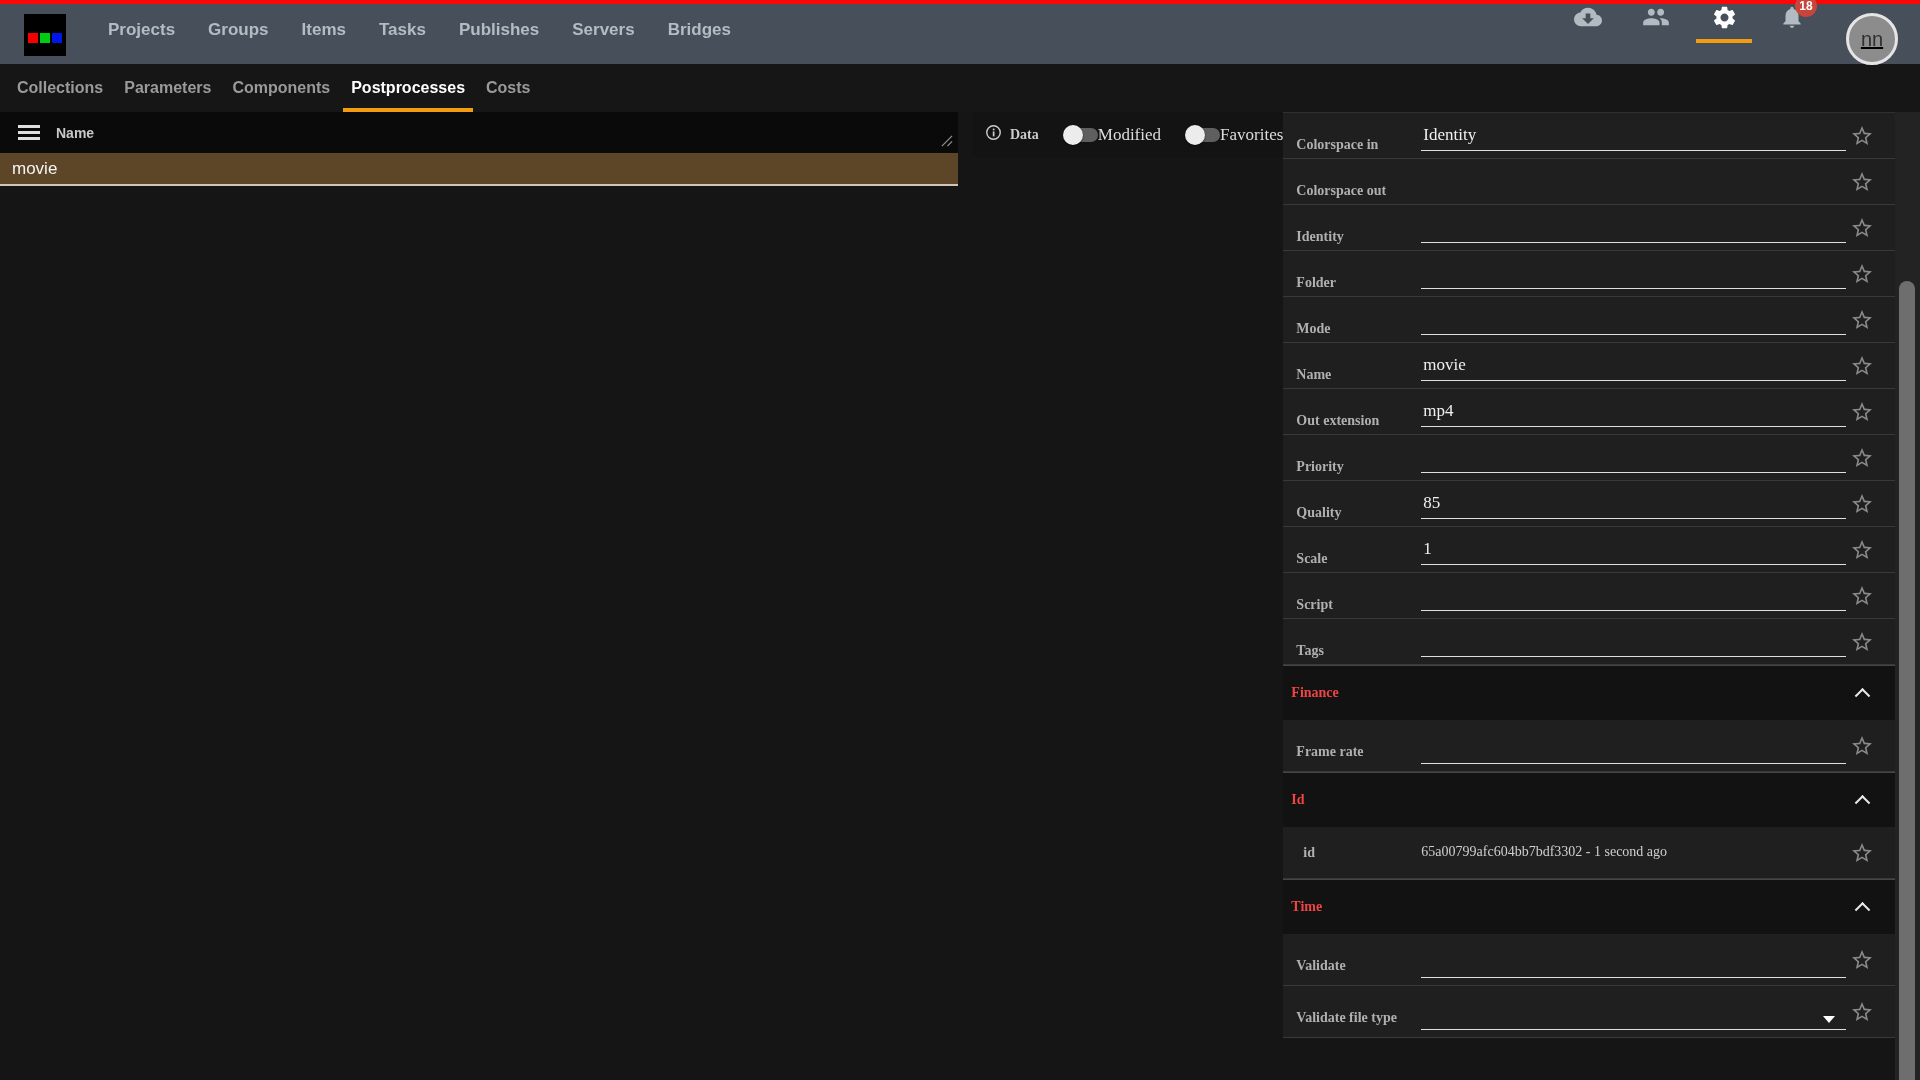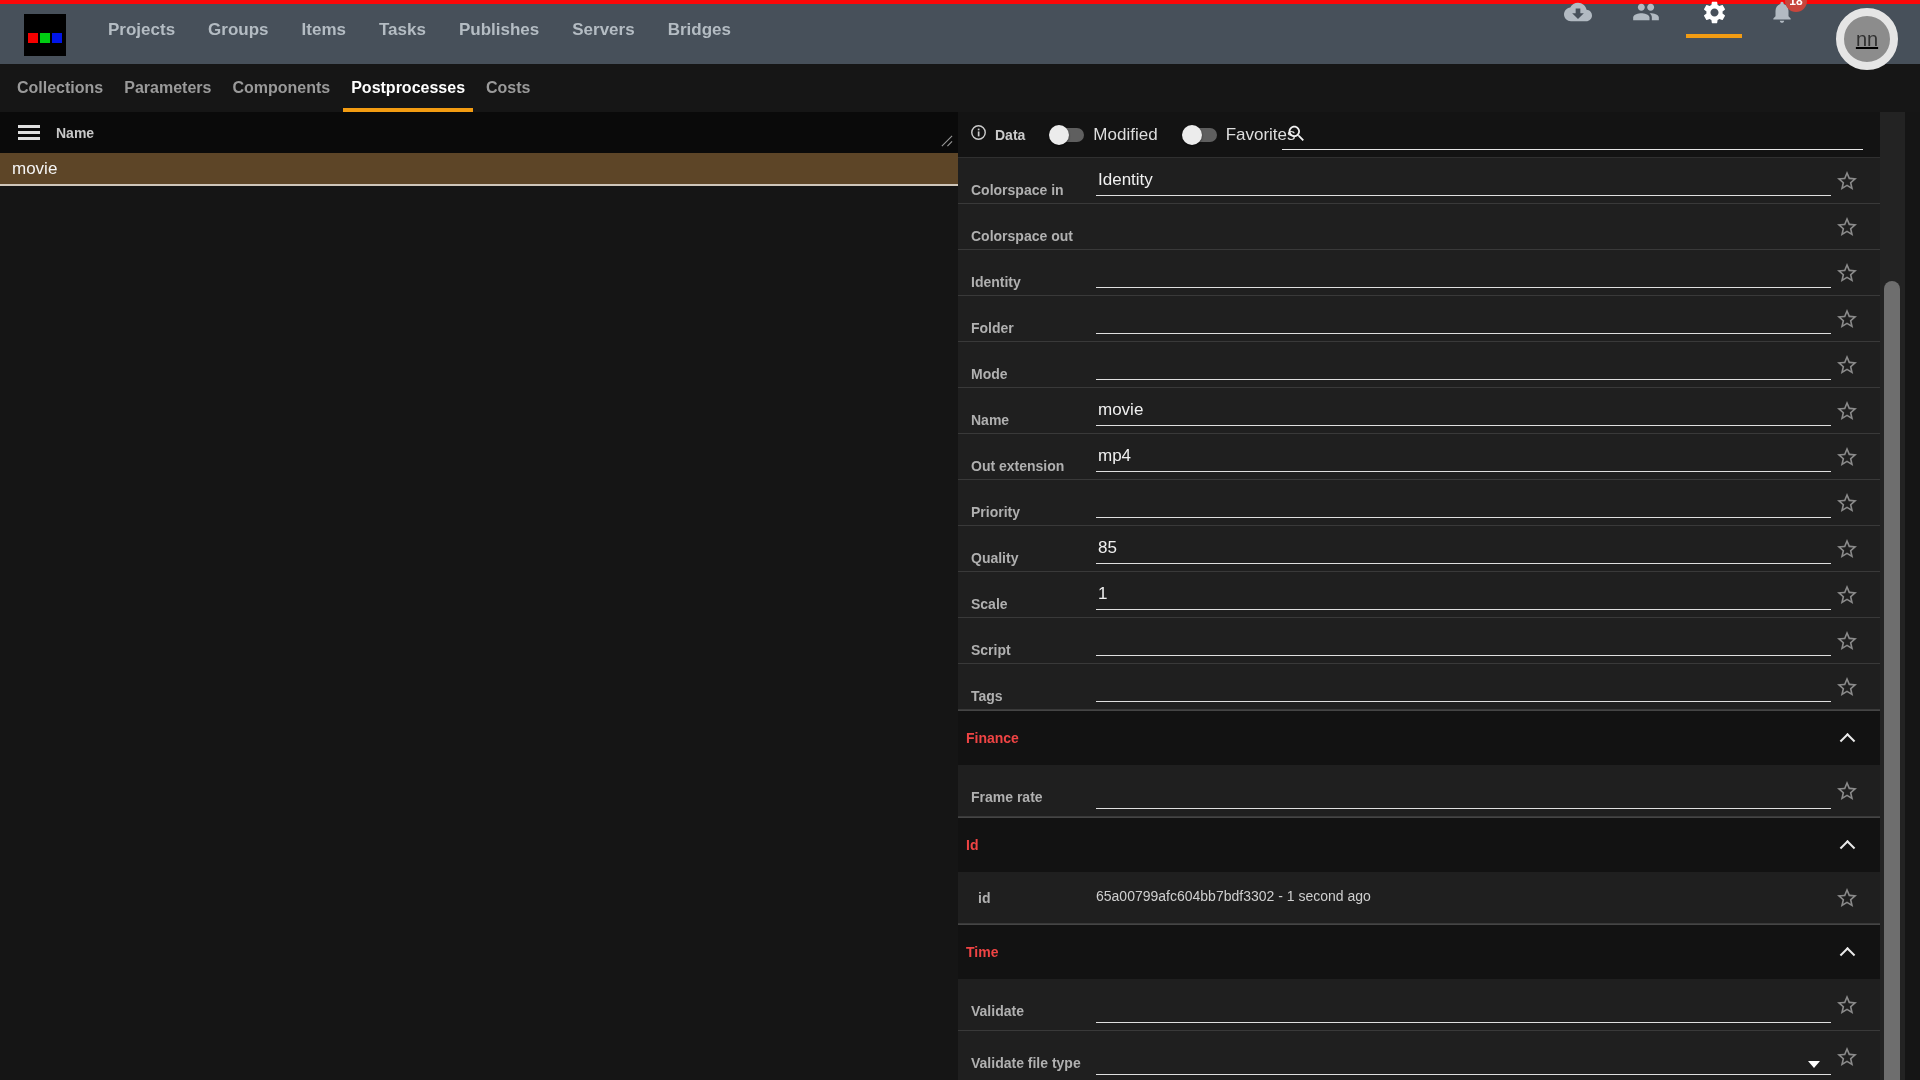--- a/index.html
+++ b/index.html
@@ -18,45 +18,45 @@
   .sq.r{background:#f50000;} .sq.g{background:#00cc12;} .sq.b{background:#0015e8;}
   .top-nav{display:flex;gap:33px;margin-left:42px;margin-top:-8px;}
   .nav-item{font-size:17px;font-weight:700;color:#b4bcc3;cursor:pointer;white-space:nowrap;}
   .topbar-right{margin-left:auto;display:flex;align-items:flex-start;gap:40px;padding-right:22px;text-decoration:underline;}
   .icon-btn{position:relative;width:28px;height:28px;display:flex;align-items:center;justify-content:center;cursor:pointer;}
   .icon-btn svg{fill:#b2bac2;}
   .icon-btn.active svg{fill:#ffffff;}
   .icon-btn.active::after{content:"";position:absolute;left:50%;transform:translateX(-50%);bottom:-12px;width:56px;height:4px;background:#f39c12;}
   .badge{position:absolute;top:-8px;right:-11px;min-width:22px;height:22px;border-radius:11px;background:#c8453c;color:#fff;
          font-size:12px;font-weight:700;display:flex;align-items:center;justify-content:center;}
-  .avatar{width:46px;height:46px;border-radius:50%;background:#8c8c8c;border:8px solid #e5e5e5;color:#303030;
+  .avatar{width:46px;height:46px;border-radius:50%;background:#8c8c8c;border:3px solid #e5e5e5;color:#303030;
           font-size:20px;display:flex;align-items:center;justify-content:center;margin-top:10px;cursor:pointer;}
   
   .tabbar{height:48px;background:#161616;display:flex;align-items:stretch;padding-left:15px;gap:17px;}
   .tab{display:flex;align-items:center;font-size:16px;font-weight:700;color:#9a9a9a;cursor:pointer;position:relative;padding:0 2px;}
   .tab.active{color:#ffffff;}
   .tab.active::after{content:"";position:absolute;left:-6px;right:-6px;bottom:0;height:4px;background:#f39c12;}
   
   .content{height:968px;display:flex;position:relative;}
   
   .left-panel{width:958px;flex:none;display:flex;flex-direction:column;}
   .left-header{height:41px;background:#0a0a0a;display:flex;align-items:center;padding:0 10px;position:relative;flex:none;}
   .hamburger{width:22px;height:15px;display:flex;flex-direction:column;justify-content:space-between;margin:0 16px 0 8px;cursor:pointer;}
   .hamburger span{display:block;height:3px;background:#e0e0e0;}
   .col-header-label{font-size:14px;font-weight:700;color:#c8c8c8;}
   .resize-handle{position:absolute;right:5px;bottom:2px;cursor:nwse-resize;}
   .movie-row{height:31px;flex:none;background:#5d4527;border-bottom:2px solid #cfc6ba;color:#f5f5f5;font-size:17px;
              display:flex;align-items:center;padding-left:12px;cursor:pointer;}
   
-  .right-panel{width:922px;flex:none;display:flex;flex-direction:column;}
+  .right-panel{width:922px;flex:none;margin-left:15px;display:flex;flex-direction:row;font-family:Liberation Serif, serif;}
   .filter-bar{height:45px;flex:none;background:#131313;display:flex;align-items:center;padding-left:12px;position:relative;}
   .info-wrap{display:flex;align-items:center;gap:8px;cursor:pointer;}
   .data-label{font-size:14px;font-weight:700;color:#cccccc;}
   .filter-toggles{display:flex;align-items:center;gap:26px;margin-left:26px;}
-  .toggle-group{display:flex;align-items:center;gap:9px;}
+  .toggle-group{display:flex;align-items:center;}
   .toggle{width:33px;height:14px;background:#5f5f5f;border-radius:7px;position:relative;cursor:pointer;flex:none;}
   .knob{position:absolute;left:-2px;top:-3px;width:20px;height:20px;border-radius:50%;background:#ececec;box-shadow:0 1px 2px rgba(0,0,0,.55);}
   .toggle-label{font-size:17px;color:#dddddd;}
   .search-icon{position:absolute;left:328px;top:11px;cursor:pointer;}
   .search-input{position:absolute;left:324px;right:17px;bottom:7px;height:24px;border-bottom:1px solid #e6e6e6;cursor:text;}
   
   .fields-container{flex:1;display:flex;flex-direction:column;overflow:hidden;}
   .fgroup{border-top:1px solid #303030;}
   .fgroup.sectioned{border-top:none;}
   .field-row{position:relative;height:46px;flex:none;background:#1f1f1f;border-bottom:1px solid #393939;box-sizing:border-box;}

